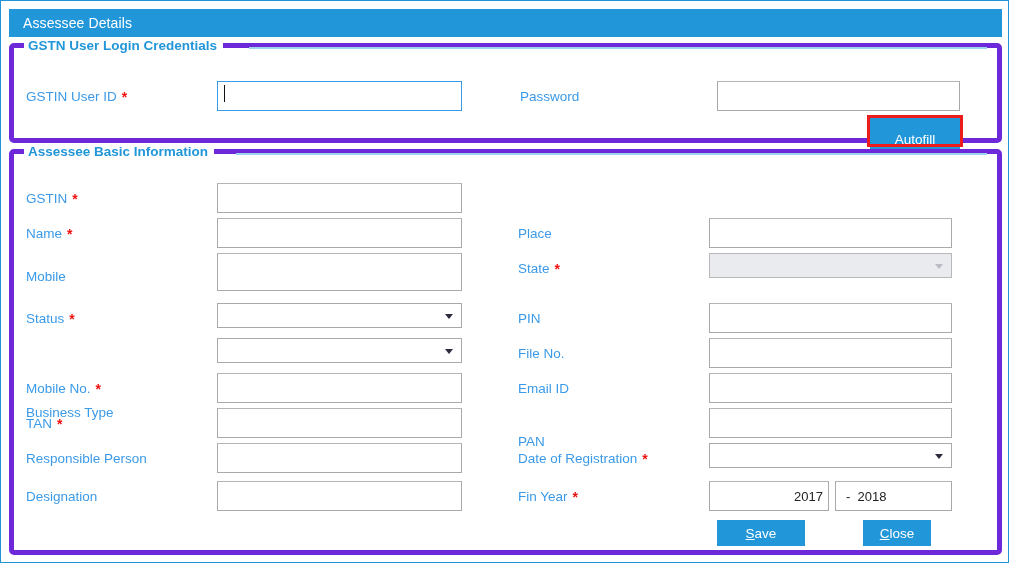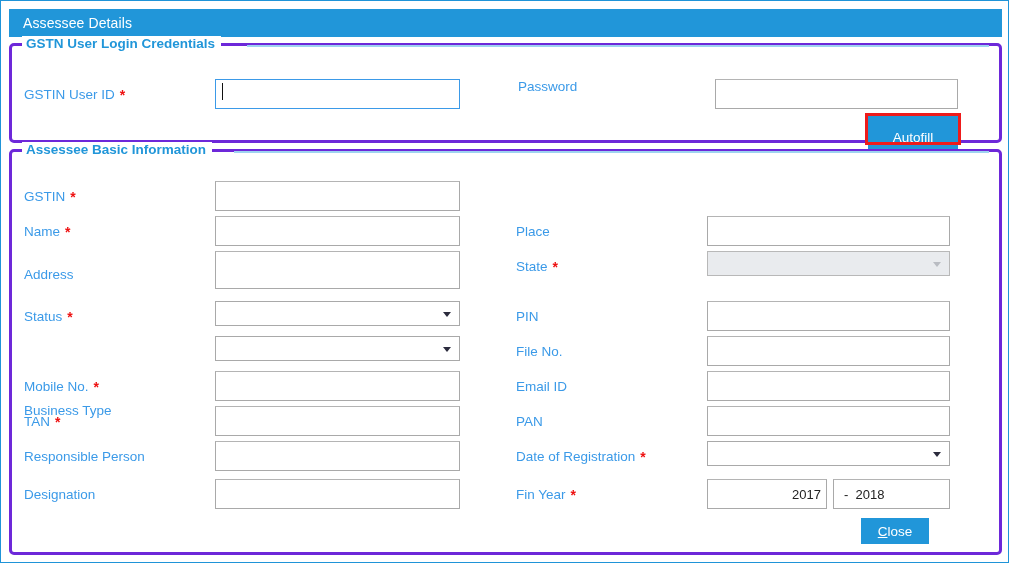--- a/index.html
+++ b/index.html
@@ -36,21 +36,21 @@
     line-height: 28px;
     padding-left: 14px;
     box-sizing: border-box;
     letter-spacing: .1px;
   }
 
   
   .groupbox {
     position: absolute;
     box-sizing: border-box;
-    border: 3px solid #6d28d9;
+    border: 5px solid #6d28d9;
     border-radius: 5px;
     background: #ffffff;
   }
   .group-credentials {
     left: 8px;
     top: 42px;
     width: 993px;
     height: 100px;
   }
   .group-basic {
@@ -198,21 +198,21 @@
   <div class="groupbox group-credentials">
     <div class="legend-rule"></div>
     <div class="legend">GSTN User Login Credentials</div>
 
     <div class="lbl" style="left:12px; top:40px;">
       <span>GSTIN User ID</span><span class="req">*</span>
     </div>
     <input class="fld focused" type="text" style="left: 203px; top: 33px; width: 245px; height: 26px;" value="">
     <div class="caret" style="left:210px; top:37px; height:17px;"></div>
 
-    <div class="lbl" style="left:506px; top:32px;">
+    <div class="lbl" style="left:506px; top:40px;">
       <span>Password</span>
     </div>
     <input class="fld" type="password" style="left: 703px; top: 33px; width: 243px; height: 26px;" value="">
 
     <button class="btn" style="left:856px; top:70px; width:90px; height:43px;">
       <u>A</u><span>utofill</span>
     </button>
     <div class="highlight-ring" style="left:853px; top:67px; width:96px; height:32px;"></div>
   </div>
 
@@ -224,21 +224,21 @@
       <span>GSTIN</span><span class="req">*</span>
     </div>
     <input class="fld" type="text" style="left: 203px; top: 29px; width: 245px; height: 25px;" value="">
 
     <div class="lbl" style="left:12px; top:71px;">
       <span>Name</span><span class="req">*</span>
     </div>
     <input class="fld" type="text" style="left: 203px; top: 64px; width: 245px; height: 25px;" value="">
 
     <div class="lbl" style="left:12px; top:114px;">
-      <span>Address</span>
+      <span>Mobile</span>
     </div>
     <textarea class="fld area" style="left: 203px; top: 99px; width: 245px; height: 38px;"></textarea>
 
     <div class="lbl" style="left:12px; top:156px;">
       <span>Status</span><span class="req">*</span>
     </div>
     <div class="combo" style="left:203px; top:149px; width:245px; height:25px;">
       <span class="ctext"></span>
       <span class="arrow"></span>
     </div>
@@ -292,37 +292,40 @@
     <div class="lbl" style="left:504px; top:191px;">
       <span>File No.</span>
     </div>
     <input class="fld" type="text" style="left: 695px; top: 184px; width: 243px; height: 25px;" value="">
 
     <div class="lbl" style="left:504px; top:226px;">
       <span>Email ID</span>
     </div>
     <input class="fld" type="text" style="left: 695px; top: 219px; width: 243px; height: 25px;" value="">
 
-    <div class="lbl" style="left:504px; top:261px;text-align:right;">
+    <div class="lbl" style="left:504px; top:279px;text-align:right;">
       <span>PAN</span>
     </div>
     <input class="fld" type="text" style="left: 695px; top: 254px; width: 243px; height: 25px;" value="">
 
     <div class="lbl" style="left:504px; top:296px;">
       <span>Date of Registration</span><span class="req">*</span>
     </div>
     <div class="combo" style="left:695px; top:289px; width:243px; height:25px;">
       <span class="ctext"></span>
       <span class="arrow"></span>
     </div>
 
     <div class="lbl" style="left:504px; top:334px;">
       <span>Fin Year</span><span class="req">*</span>
     </div>
     <input class="fld num" type="text" style="left: 695px; top: 327px; width: 120px; height: 25px;" value="2017">
     <input class="fld" type="text" style="left: 821px; top: 327px; width: 117px; height: 25px; padding-left: 10px;" value="-  2018">
 
+    <button class="btn" style="left:703px; top:366px; width:88px; height:26px;">
+      <u>S</u><span>ave</span>
+    </button>
     <button class="btn" style="left:849px; top:366px; width:68px; height:26px;">
       <u>C</u><span>lose</span>
     </button>
 
   </div>
 </div>
 
 </body></html>

